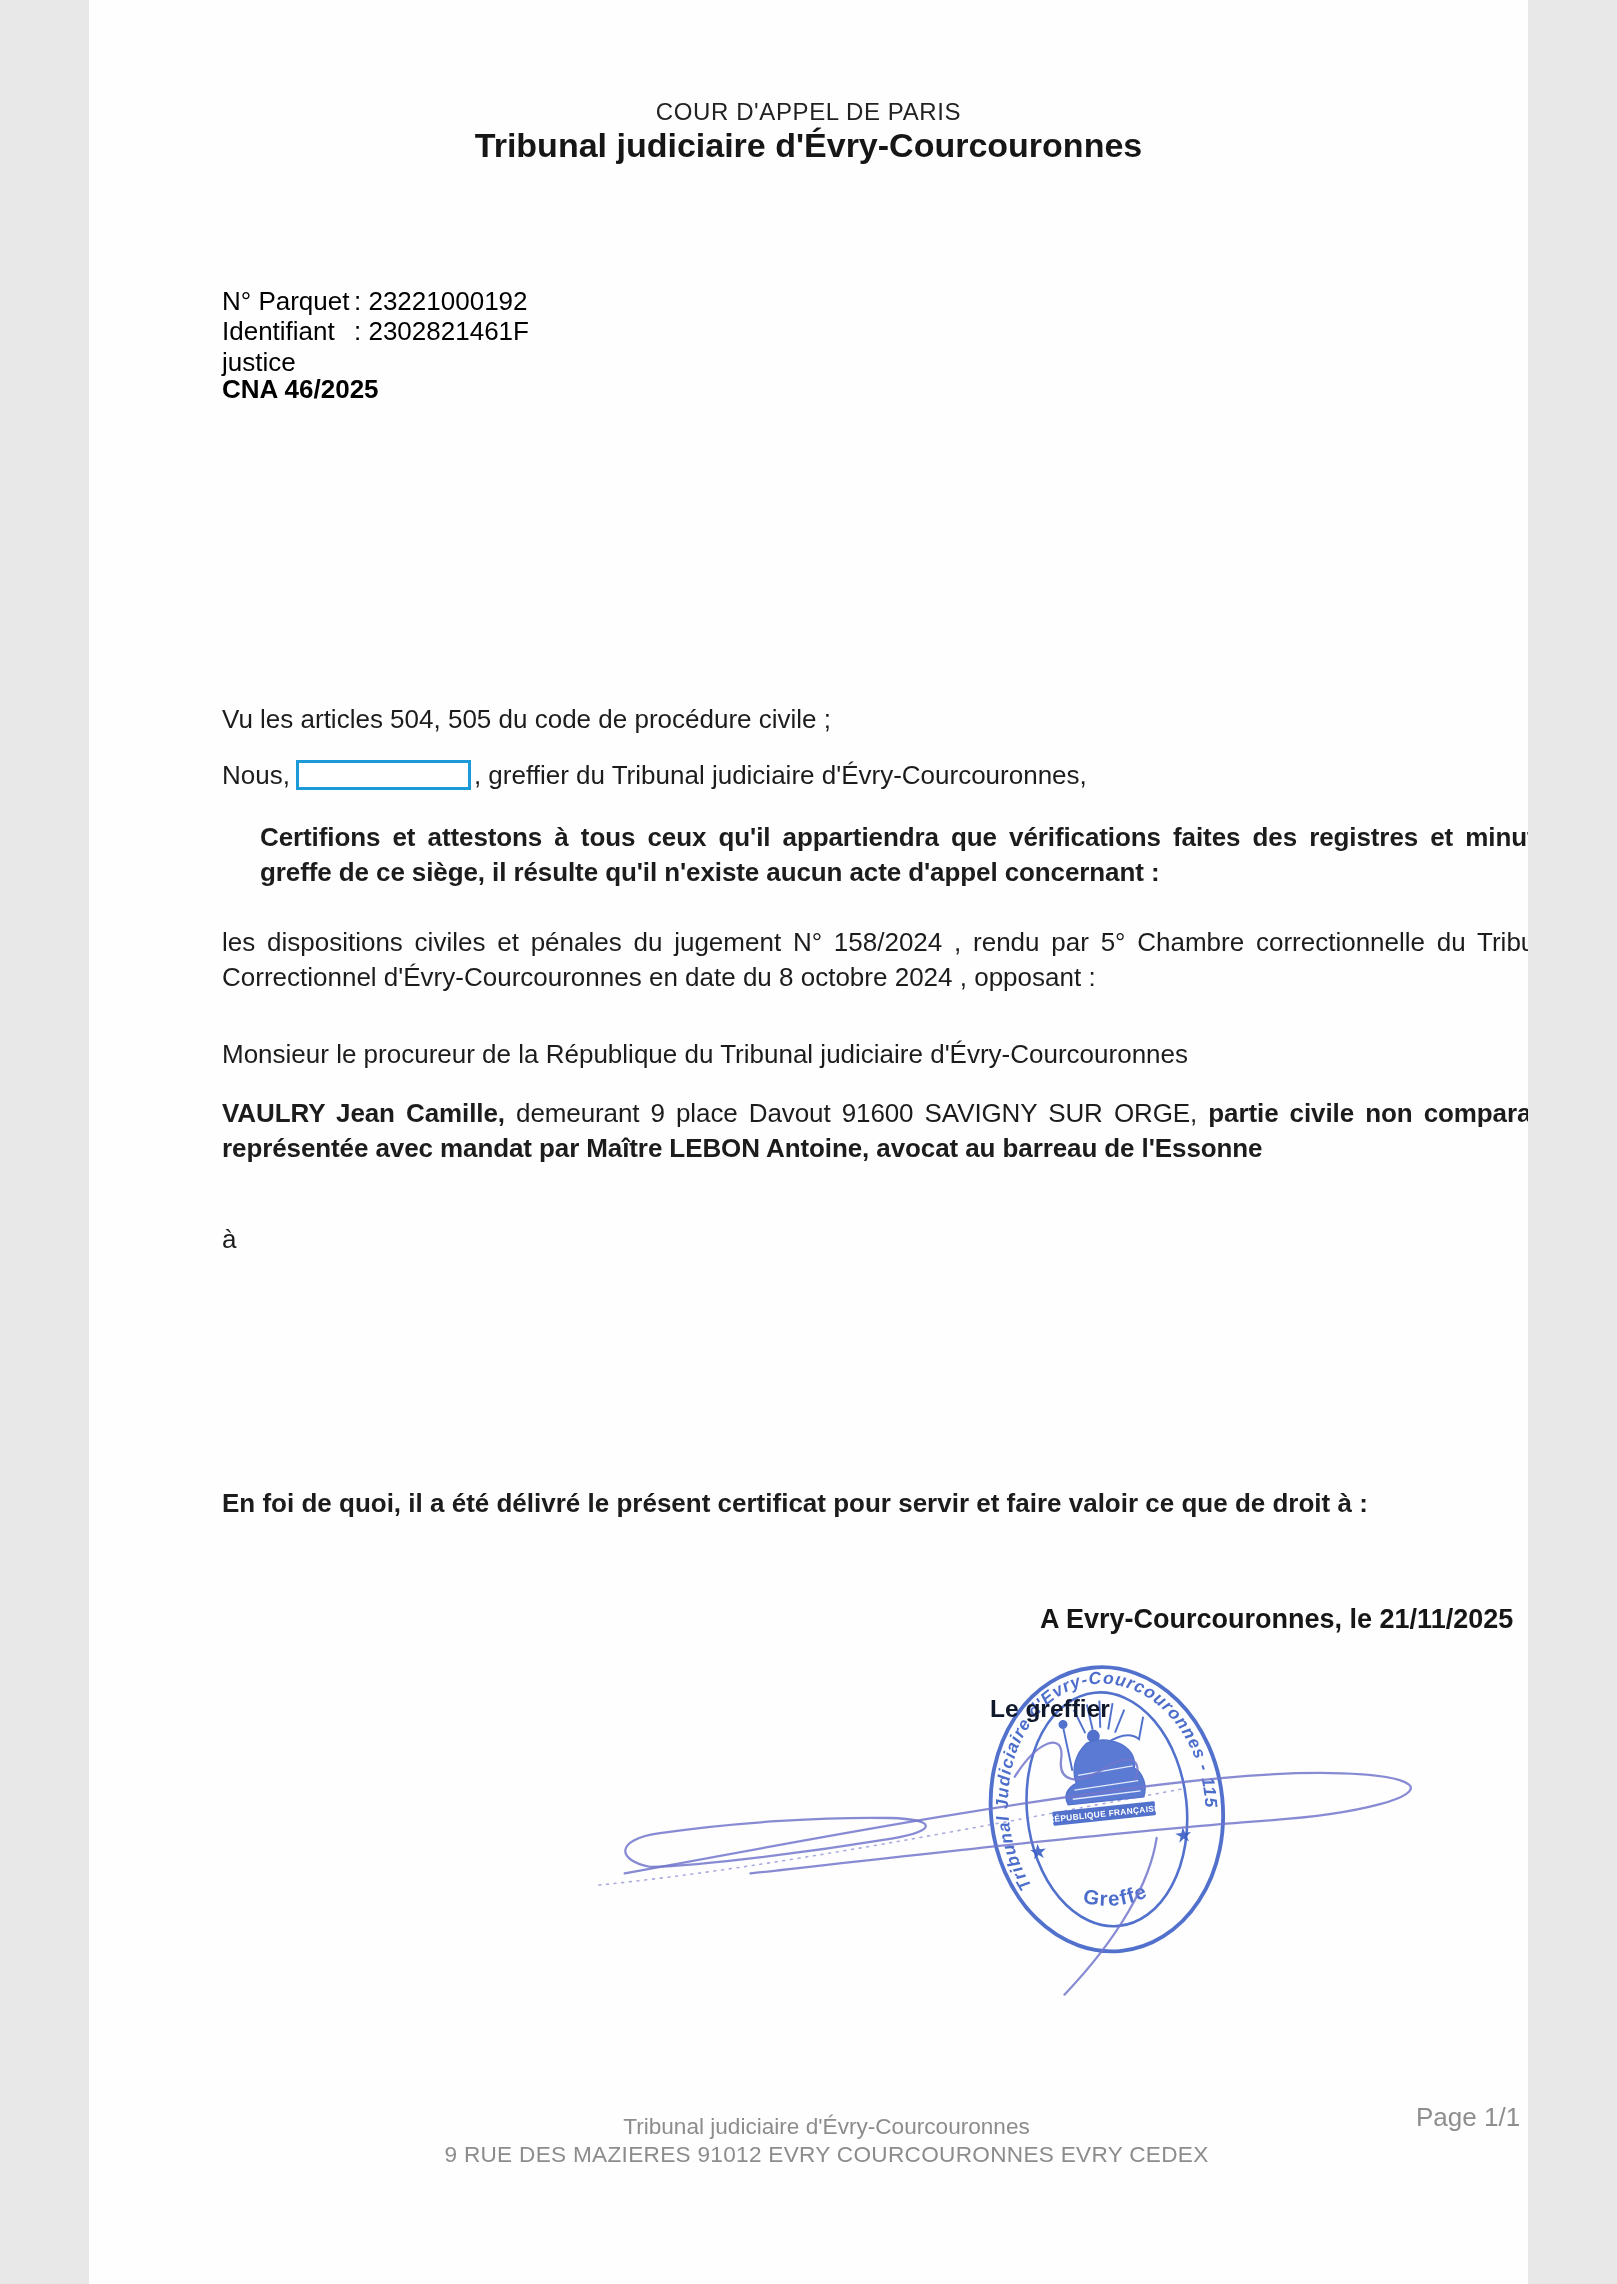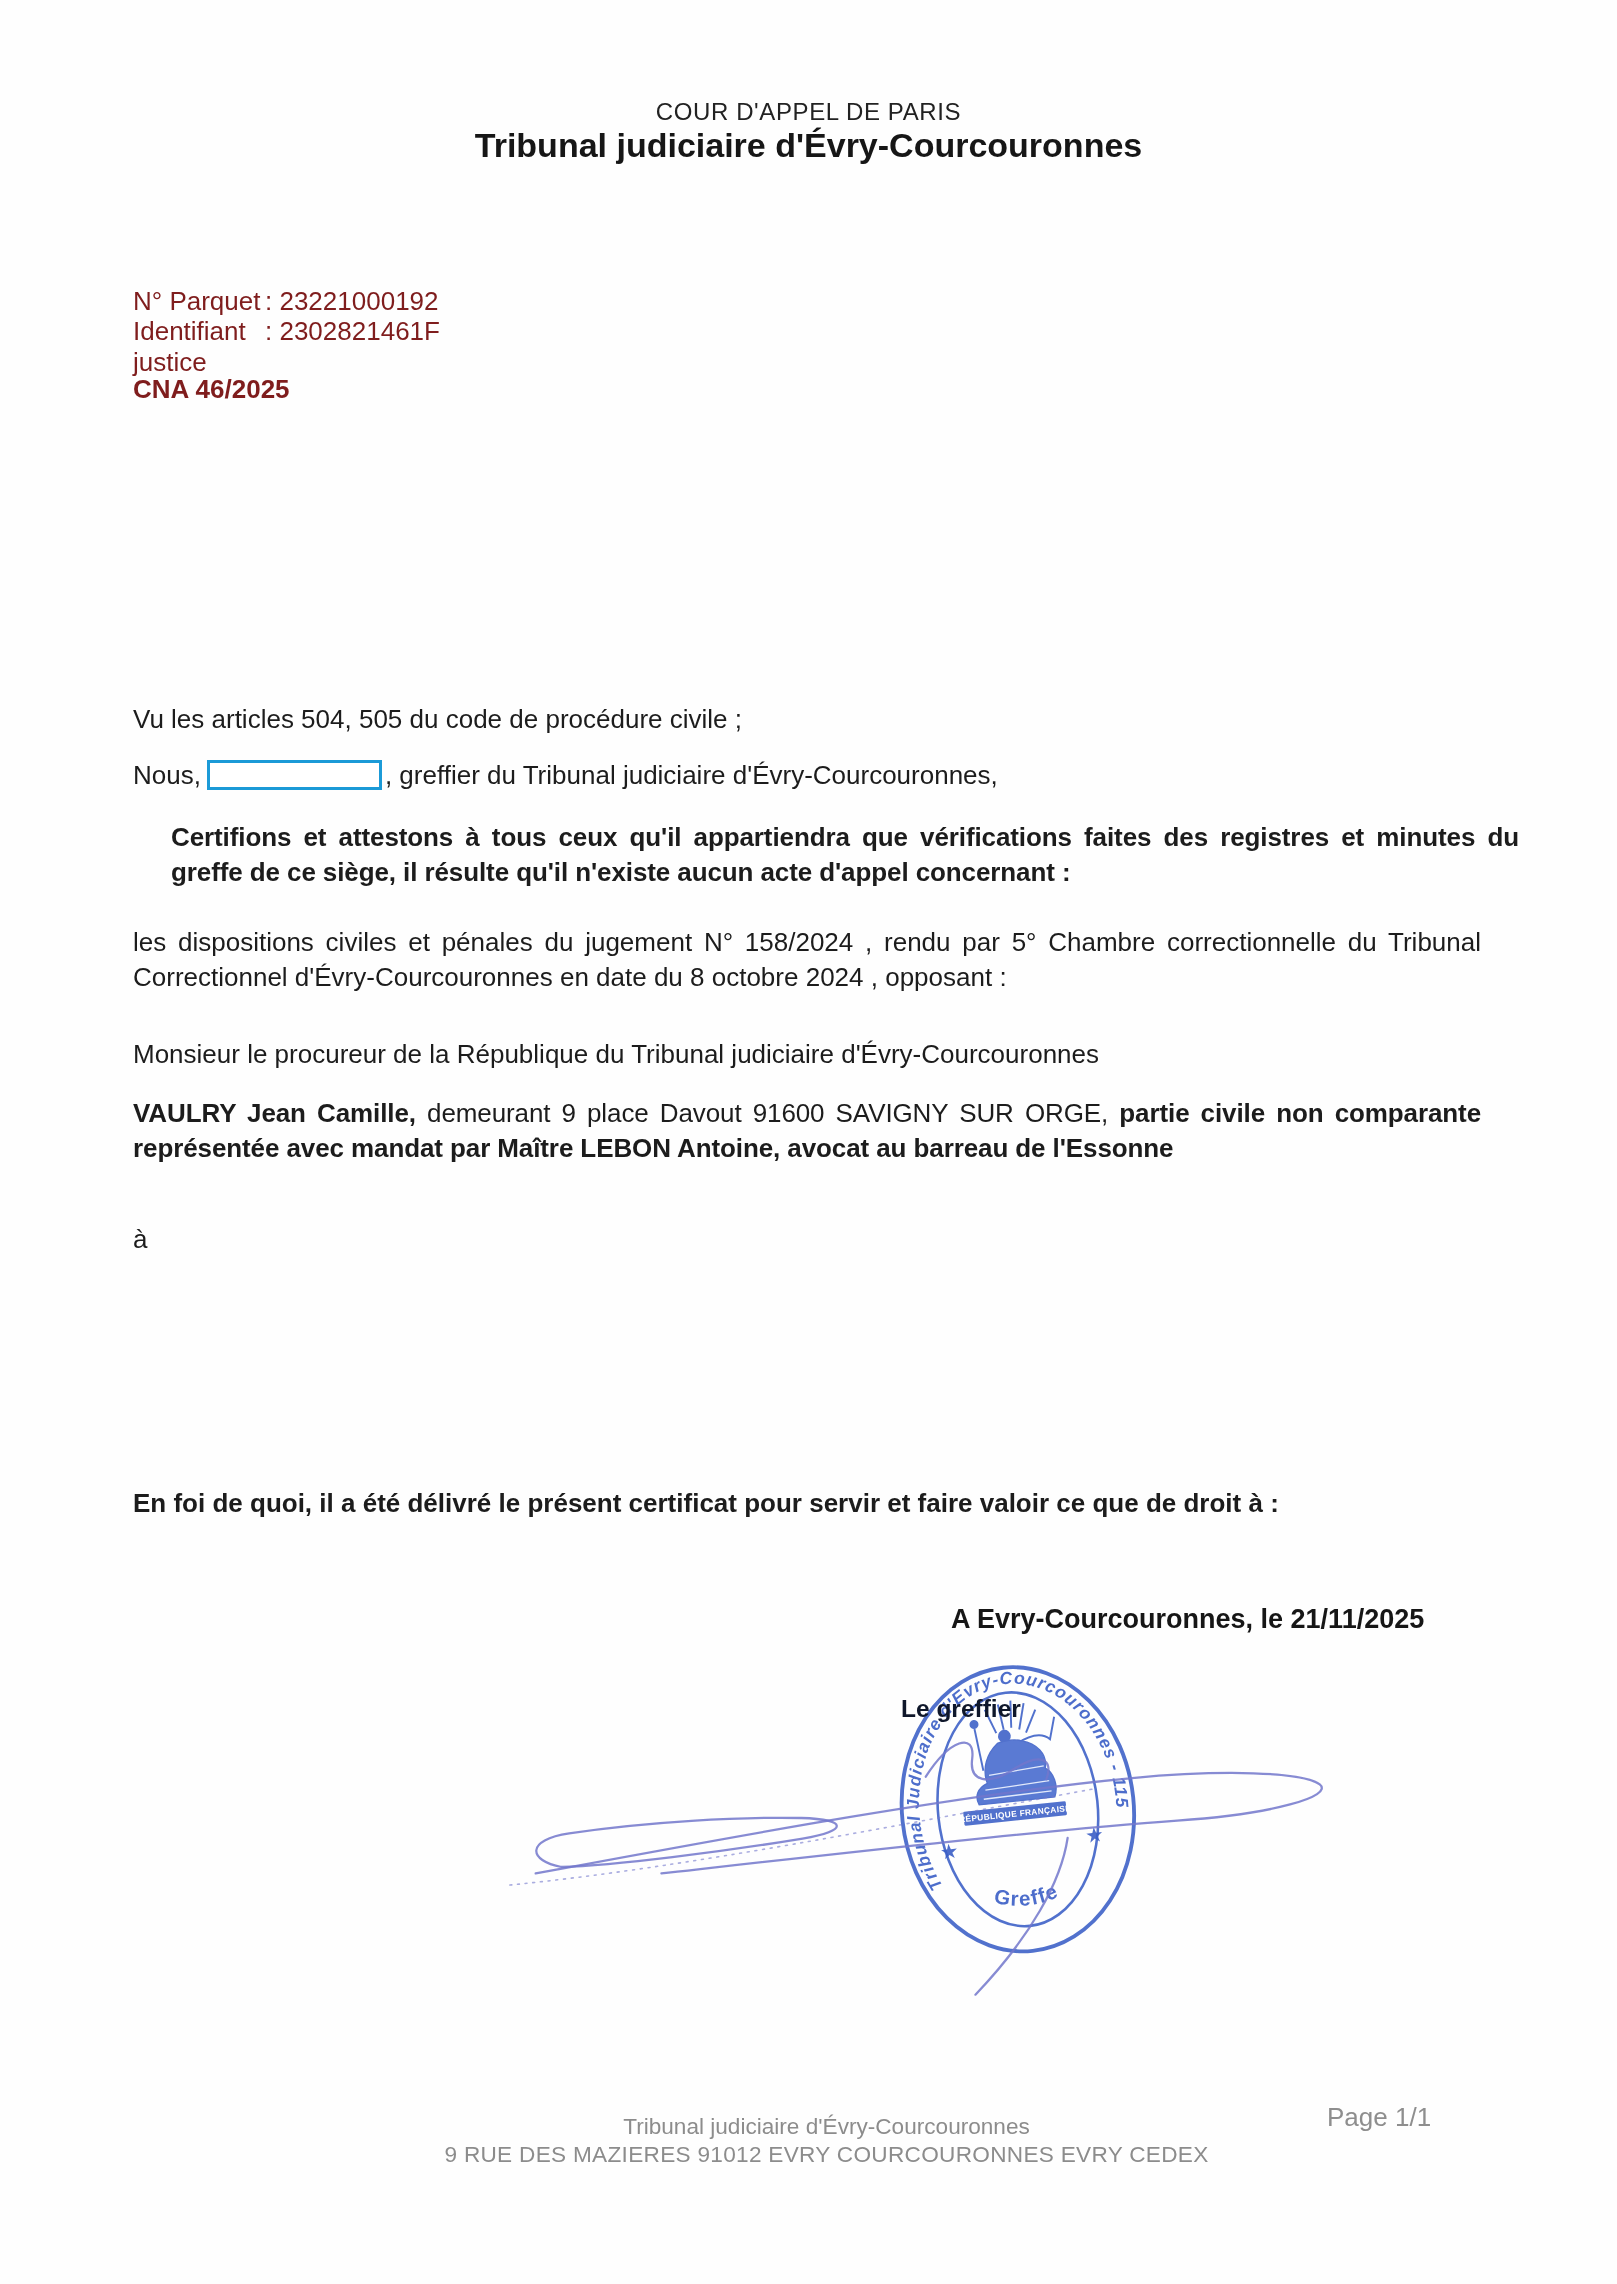--- a/index.html
+++ b/index.html
@@ -1,29 +1,29 @@
 <!DOCTYPE html>
 <html style="font-size:10.3px"><head>
 <meta charset="utf-8">
 <style>
   html,body{margin:0;padding:0;background:#e8e8e8;}
   .page{
     position:relative;
-    width:1617px;height:2284px;
+    width:1439px;height:2284px;
     margin:0 auto;
     background:#fefefe;
     font-family:"Liberation Sans", sans-serif;
     color:#1c1c1c;
     overflow:hidden;
   }
   .center-line{position:absolute;left:0;right:0;text-align:center;}
   .header-court{top:98px;font-size:24px;letter-spacing:0.6px;color:#222;}
   .header-tribunal{top:126px;font-size:34px;font-weight:bold;color:#161616;}
 
-  .refs{position:absolute;left:133px;top:286px;font-size:26px;color:#7f1d1d;}
+  .refs{position:absolute;left:133px;top:286px;font-size:26px;color:#000000;}
   .ref-row{display:flex;height:30px;align-items:baseline;}
   .ref-label{width:132px;}
   .ref-value{}
   .ref-cna{font-weight:bold;height:30px;display:flex;align-items:baseline;margin-top:28px;}
 
   .doc-title{top:597px;font-size:36px;font-weight:bold;letter-spacing:0.6px;color:#141414;}
 
   .para{
     position:absolute;left:133px;width:1348px;
     font-size:26px;line-height:35px;color:#1c1c1c;

